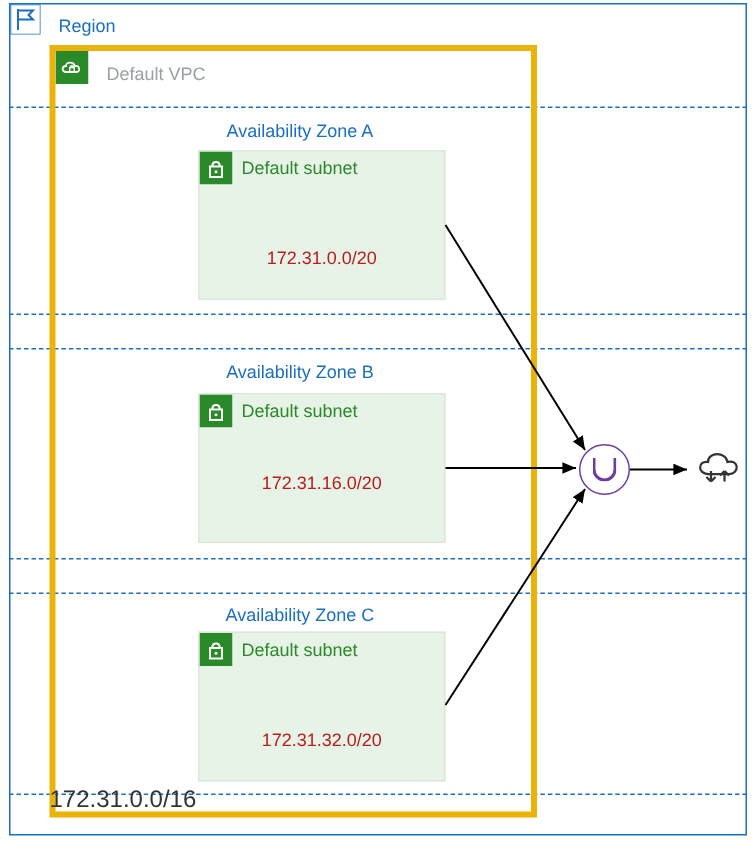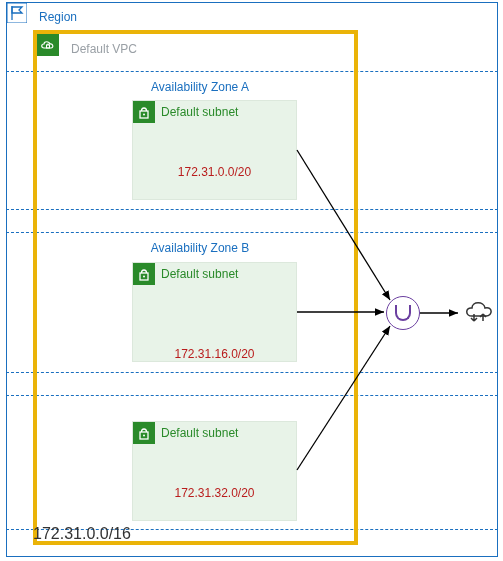--- a/index.html
+++ b/index.html
@@ -66,20 +66,21 @@
           <rect x="9.5" y="11" width="3" height="3" fill="none" stroke="#fff" stroke-width="1"></rect>
           <path d="M10 11 C10 9.5 12 9.5 12 11" fill="none" stroke="#fff" stroke-width="1"></path>
         </svg>
       </span>
       <span class="vpc-label">Default VPC</span>
     </div>
   </div>
 
   <div class="az-label" style="left:135px; top:80px; width:130px;">Availability Zone A</div>
   <div class="az-label" style="left:135px; top:241px; width:130px;">Availability Zone B</div>
+  <div class="az-label" style="left:135px; top:403px; width:130px;">Availability Zone C</div>
 
   <div class="subnet" style="left:132px; top:100px;">
     <div class="subnet-header">
       <span class="lock-icon">
         <svg width="22" height="22" viewBox="0 0 22 22">
           <rect x="0" y="0" width="22" height="22" fill="#2a8a2a"></rect>
           <rect x="7" y="10" width="8" height="7" fill="none" stroke="#fff" stroke-width="1.3"></rect>
           <path d="M8.5 10 C8.5 6 13.5 6 13.5 10" fill="none" stroke="#fff" stroke-width="1.3"></path>
           <circle cx="11" cy="13.5" r="1" fill="#fff"></circle>
         </svg>
@@ -94,21 +95,21 @@
       <span class="lock-icon">
         <svg width="22" height="22" viewBox="0 0 22 22">
           <rect x="0" y="0" width="22" height="22" fill="#2a8a2a"></rect>
           <rect x="7" y="10" width="8" height="7" fill="none" stroke="#fff" stroke-width="1.3"></rect>
           <path d="M8.5 10 C8.5 6 13.5 6 13.5 10" fill="none" stroke="#fff" stroke-width="1.3"></path>
           <circle cx="11" cy="13.5" r="1" fill="#fff"></circle>
         </svg>
       </span>
       <span class="subnet-label">Default subnet</span>
     </div>
-    <div class="cidr" style="margin-top:62px;">172.31.16.0/20</div>
+    <div class="cidr" style="margin-top:30px;">172.31.16.0/20</div>
   </div>
 
   <div class="subnet" style="left:132px; top:421px;">
     <div class="subnet-header">
       <span class="lock-icon">
         <svg width="22" height="22" viewBox="0 0 22 22">
           <rect x="0" y="0" width="22" height="22" fill="#2a8a2a"></rect>
           <rect x="7" y="10" width="8" height="7" fill="none" stroke="#fff" stroke-width="1.3"></rect>
           <path d="M8.5 10 C8.5 6 13.5 6 13.5 10" fill="none" stroke="#fff" stroke-width="1.3"></path>
           <circle cx="11" cy="13.5" r="1" fill="#fff"></circle>

